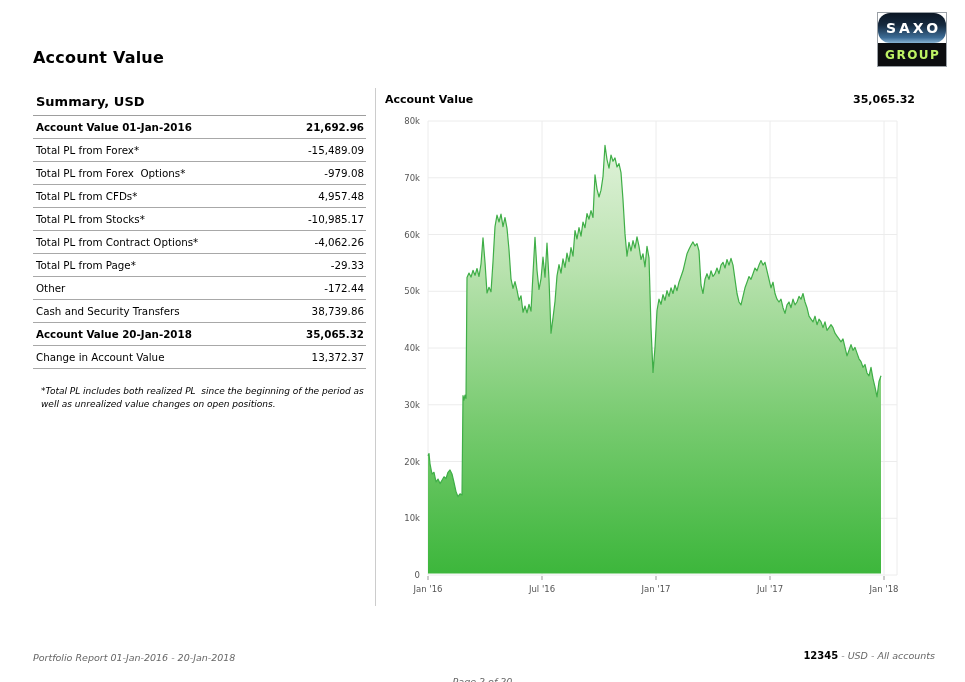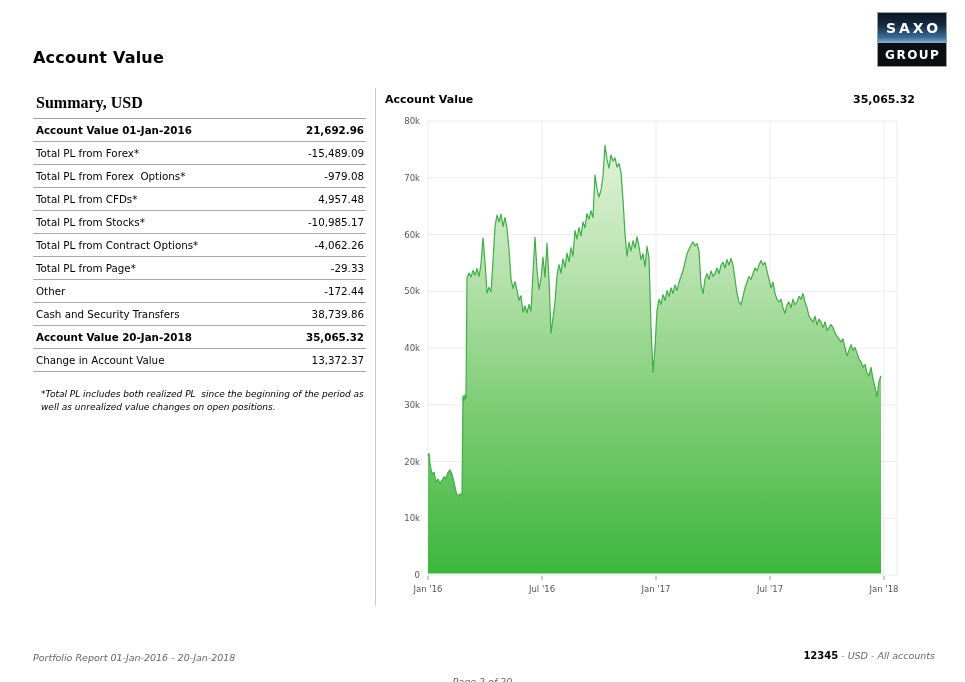--- a/index.html
+++ b/index.html
@@ -6,27 +6,27 @@
   .page{position:relative;width:965px;height:682px;background:#fff;overflow:hidden;
         font-family:"DejaVu Sans","Liberation Sans",sans-serif;color:#000;}
 
   
   .page-title{position:absolute;left:33px;top:48px;font-size:16px;font-weight:bold;letter-spacing:.2px;}
 
   
   .logo{position:absolute;left:877px;top:12px;width:70px;height:55px;border:1px solid #9aa0a6;
         box-sizing:border-box;display:flex;flex-direction:column;}
   .logo-saxo{flex:4;background:linear-gradient(180deg,#0b1624 0%,#15293e 40%,#3c6c96 82%,#8ab4d3 100%);
-        color:#fff;font-weight:bold;font-size:14px;letter-spacing:3px;display:flex;align-items:center;justify-content:center;text-indent:3px;}
-  .logo-group{flex:3;background:#0c0d10;color:#ffffff;font-weight:bold;font-size:12px;letter-spacing:1.5px;
+        color:#fff;font-weight:bold;font-size:14px;letter-spacing:3px;display:flex;align-items:center;justify-content:center;text-indent:3px;border-radius:12px;}
+  .logo-group{flex:3;background:#0c0d10;color:#bef264;font-weight:bold;font-size:12px;letter-spacing:1.5px;
         display:flex;align-items:center;justify-content:center;text-indent:1.5px;}
 
   
   .summary{position:absolute;left:33px;top:90px;width:333px;}
-  .summary-header{font-size:16px;font-weight:bold;padding:4px 0 6px 3px;border-bottom:1px solid #9e9e9e;font-family:Liberation Serif, serif;}
+  .summary-header{font-size:13px;font-weight:bold;padding:4px 0 6px 3px;border-bottom:1px solid #9e9e9e;}
   .srow{display:flex;justify-content:space-between;align-items:flex-end;font-size:10.3px;
         padding:5px 2px 5px 3px;border-bottom:1px solid #a8a8a8;}
   .srow.bold{font-weight:bold;}
   .slabel{white-space:pre;}
   .svalue{text-align:right;}
   .footnotes{margin-top:16px;width:345px;}
   .footnote{font-size:9px;font-style:italic;line-height:1.45;margin:0 0 12px 8px;white-space:pre-wrap;}
 
   
   .chart-panel{position:absolute;left:375px;top:88px;width:578px;height:518px;border-left:1px solid #ccc;}

